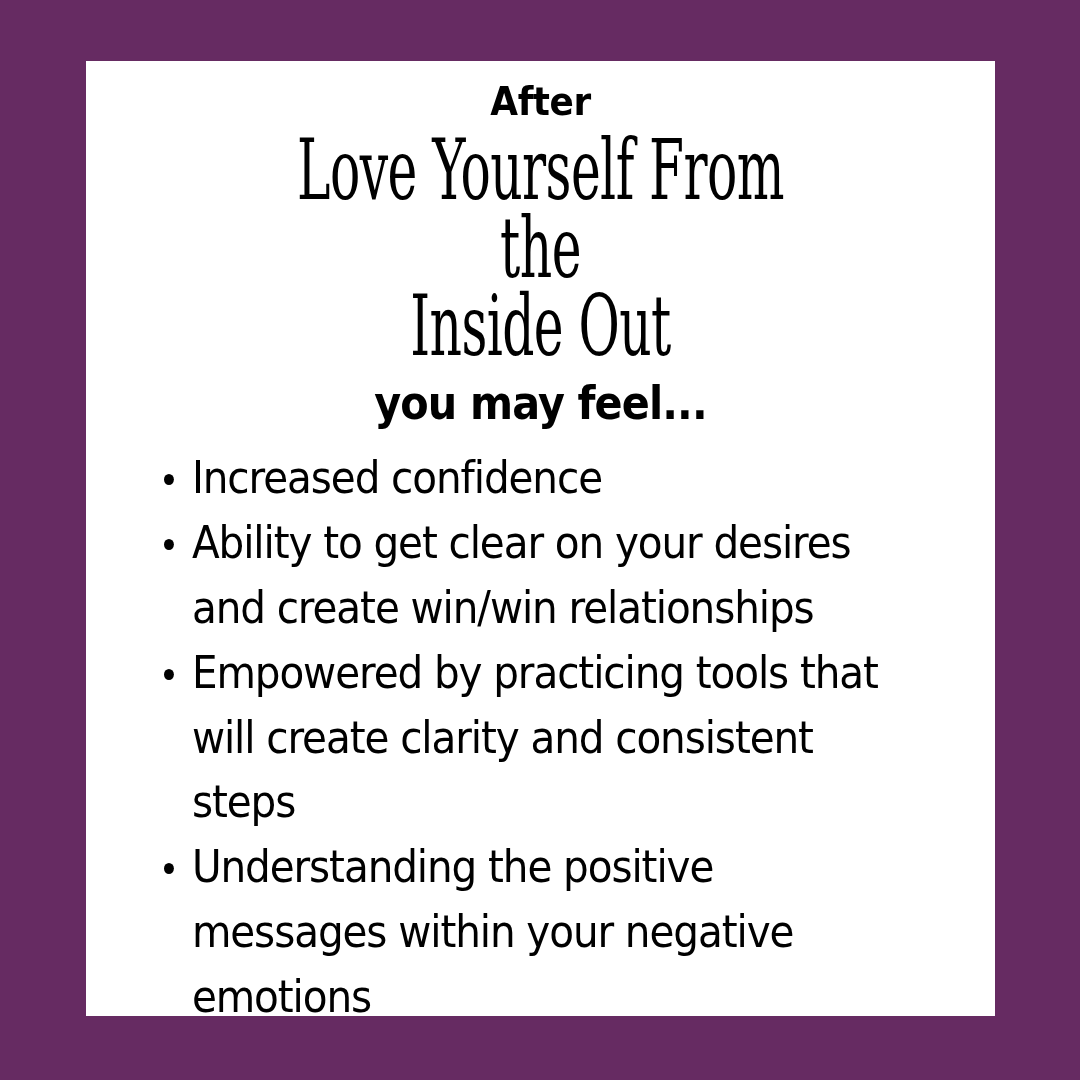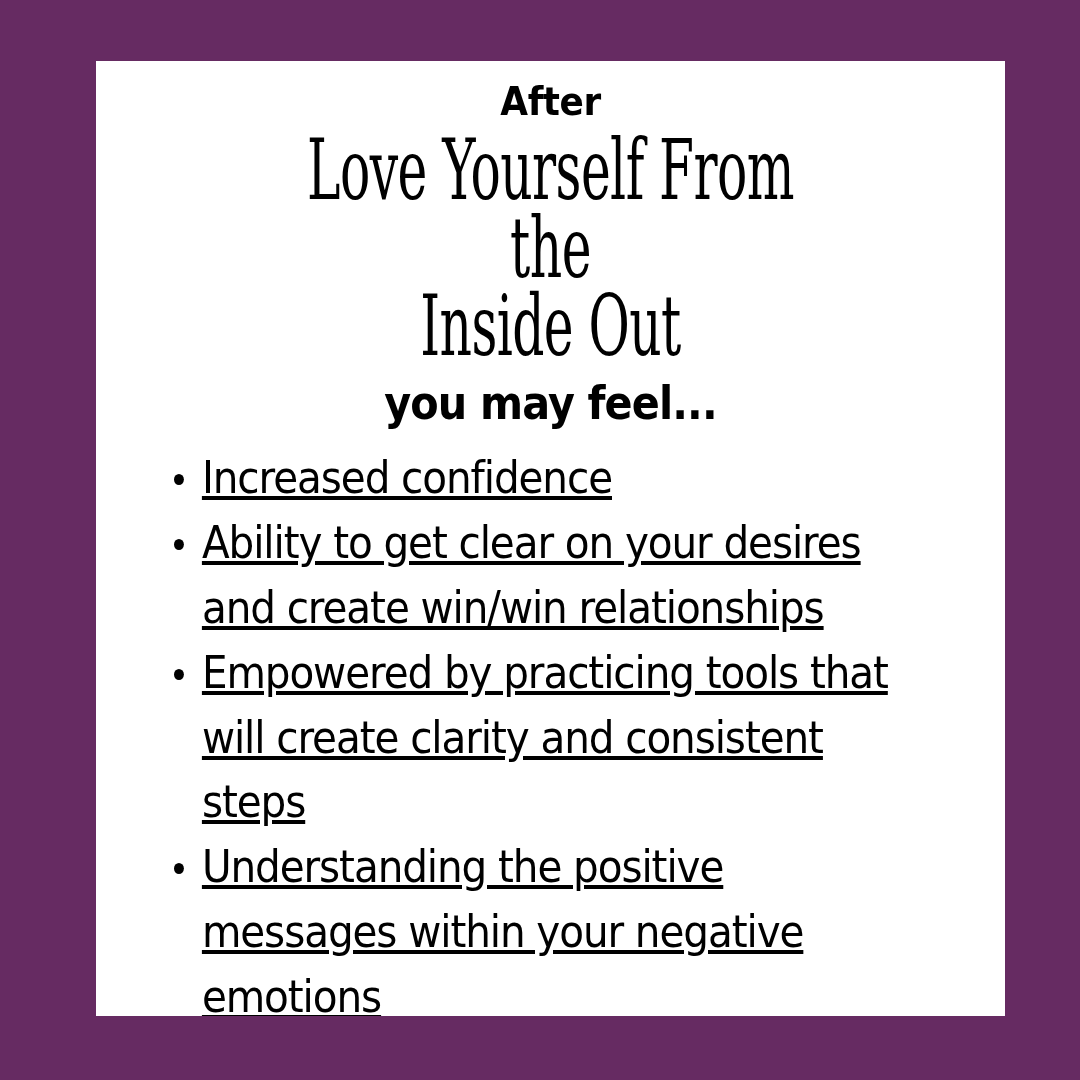--- a/index.html
+++ b/index.html
@@ -21,21 +21,21 @@
   .poster {
     position: relative;
     width: 1080px;
     height: 1080px;
     background: #662B62;
   }
 
   
   .card {
     position: absolute;
-    left: 96px;
+    left: 86px;
     top: 61px;
     width: 909px;
     height: 955px;
     background: #FFFFFF;
     overflow: hidden;
   }
 
   
   .eyebrow {
     text-align: center;
@@ -73,21 +73,20 @@
     color: #000000;
     margin-top: 14px;
     transform: scaleX(0.88);
   }
 
   
   .benefits {
     list-style: none;
     margin: 20px 0 0 0;
     padding: 0 20px 0 78px;
-    text-decoration: underline;
   }
 
   .benefit-item {
     position: relative;
     font-family: "DejaVu Sans", sans-serif;
     font-weight: 400;
     font-size: 45px;
     line-height: 1.44;
     letter-spacing: -1.2px;
     color: #000000;

